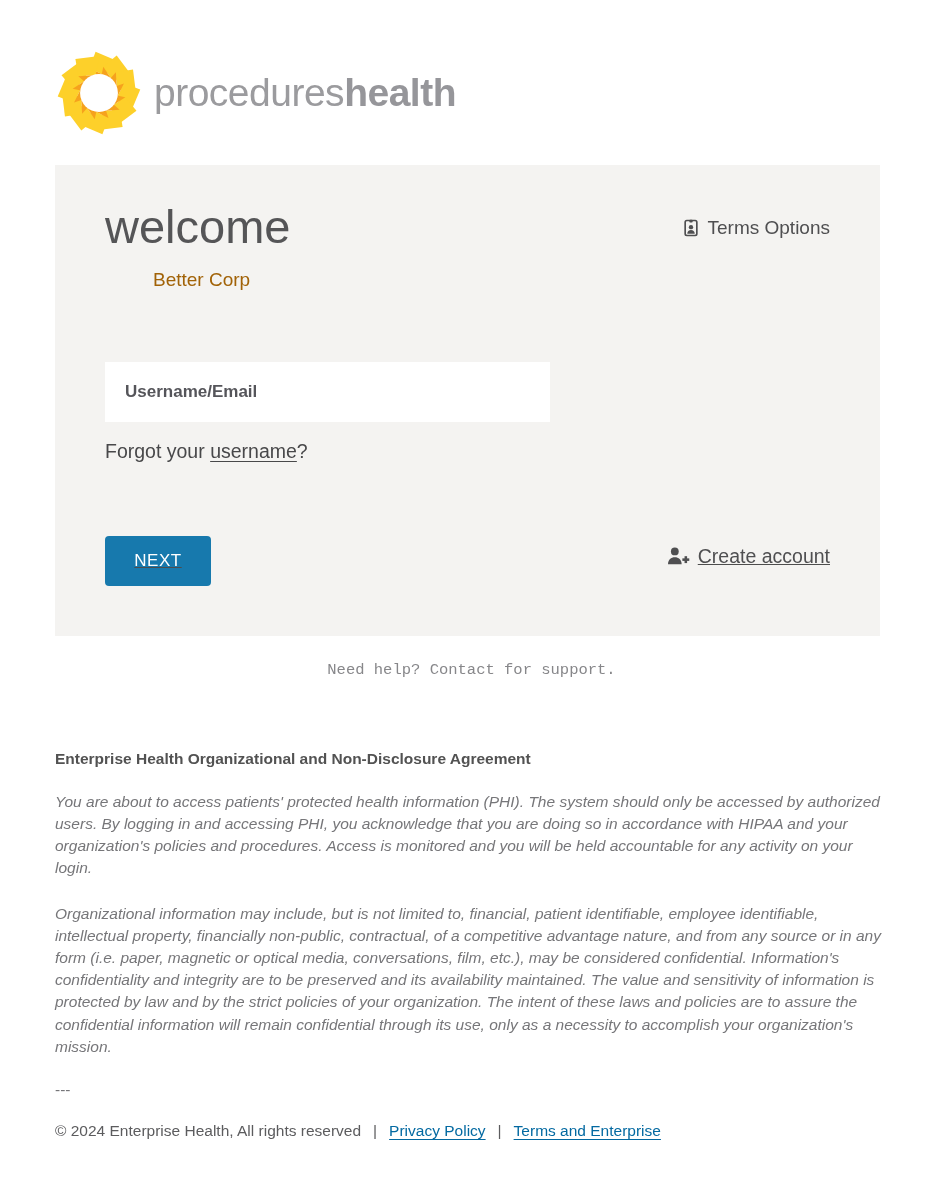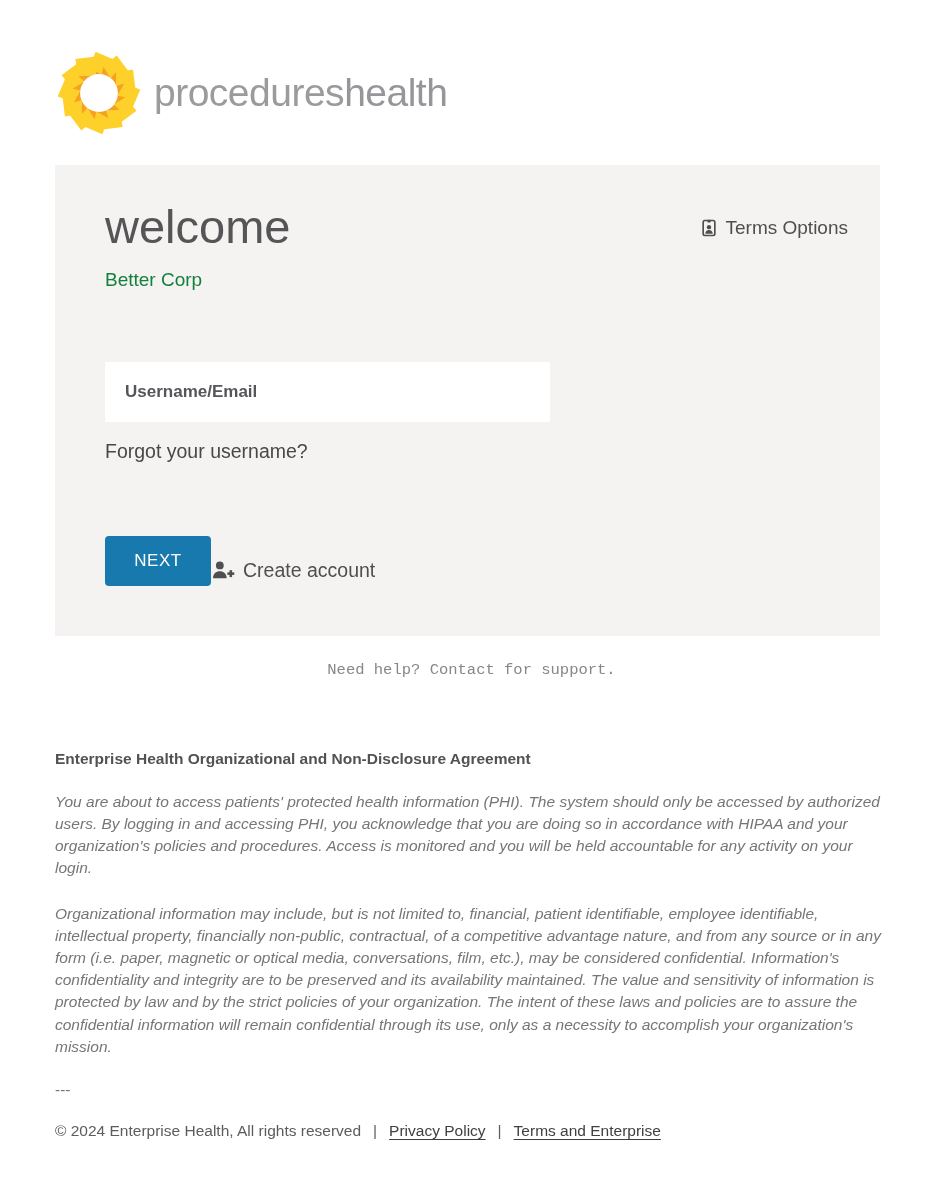--- a/index.html
+++ b/index.html
@@ -21,28 +21,28 @@
     height: 138px;
   }
   .logo-mark { width: 86px; height: 86px; flex: 0 0 auto; }
   .logo-text {
     font-size: 39px;
     color: #9b9b9e;
     letter-spacing: -0.5px;
     margin-left: 12px;
     white-space: nowrap;
   }
-  .logo-text .bold { font-weight: 400; color: #96969a; }
+  .logo-text .bold { font-weight: 700; color: #96969a; }
 
   
   .card {
     width: 825px;
     margin: 27px 0 0 55px;
     background: #f4f3f1;
-    padding: 36px 32px 50px 50px;
+    padding: 36px 50px 50px 50px;
   }
   .card-header {
     display: flex;
     justify-content: space-between;
     align-items: flex-start;
   }
   .welcome-title {
     font-size: 47px;
     font-weight: 400;
     color: #555557;
@@ -54,21 +54,22 @@
     gap: 7px;
     margin-top: 16px;
     font-size: 19px;
     color: #4f4f51;
     cursor: pointer;
     text-decoration: none;
   }
   .org-name {
     margin-top: 16px;
     font-size: 19px;
-    color: #15803d;
+    color: #a16207;
+    margin-left: 48px;
   }
   .username-input {
     display: block;
     margin-top: 71px;
     width: 445px;
     height: 60px;
     border: none;
     background: #ffffff;
     padding: 0 20px;
     font-family: "Liberation Sans", sans-serif;
@@ -82,27 +83,29 @@
     font-weight: 700;
     opacity: 1;
   }
   .forgot-line {
     margin-top: 18px;
     font-size: 19.5px;
     color: #48484a;
   }
   .forgot-line a {
     color: #48484a;
+    text-decoration: underline;
     text-underline-offset: 3px;
   }
   .action-row {
     margin-top: 73px;
     display: flex;
-    justify-content: flex-start;
+    justify-content: space-between;
     align-items: flex-end;
+    text-decoration: underline;
   }
   .next-button {
     width: 106px;
     height: 50px;
     background: #1779ad;
     color: #ffffff;
     border: none;
     border-radius: 4px;
     font-family: "Liberation Sans", sans-serif;
     font-size: 17px;
@@ -110,21 +113,21 @@
     cursor: pointer;
   }
   .create-account {
     display: flex;
     align-items: center;
     gap: 8px;
     font-size: 19.5px;
     color: #4f4f51;
     text-decoration: none;
     cursor: pointer;
-    margin-bottom: 4px;
+    margin-bottom: 18px;
   }
 
   
   .help-line {
     margin-top: 25px;
     text-align: center;
     font-size: 15.5px;
     color: #87878a;
     font-family: Liberation Mono, monospace;
   }
@@ -152,21 +155,21 @@
   }
 
   
   .site-footer {
     margin: 23px 55px 0 55px;
     font-size: 15.5px;
     color: #5c5c5e;
   }
   .site-footer .sep { margin: 0 12px; color: #5c5c5e; }
   .site-footer a {
-    color: #404040;
+    color: #0369a1;
     text-decoration: underline;
     text-underline-offset: 3px;
   }
   .icon-svg { display: block; }
 </style>
 </head>
 <body>
 
 <header class="logo-row">
   <span class="logo-mark">

